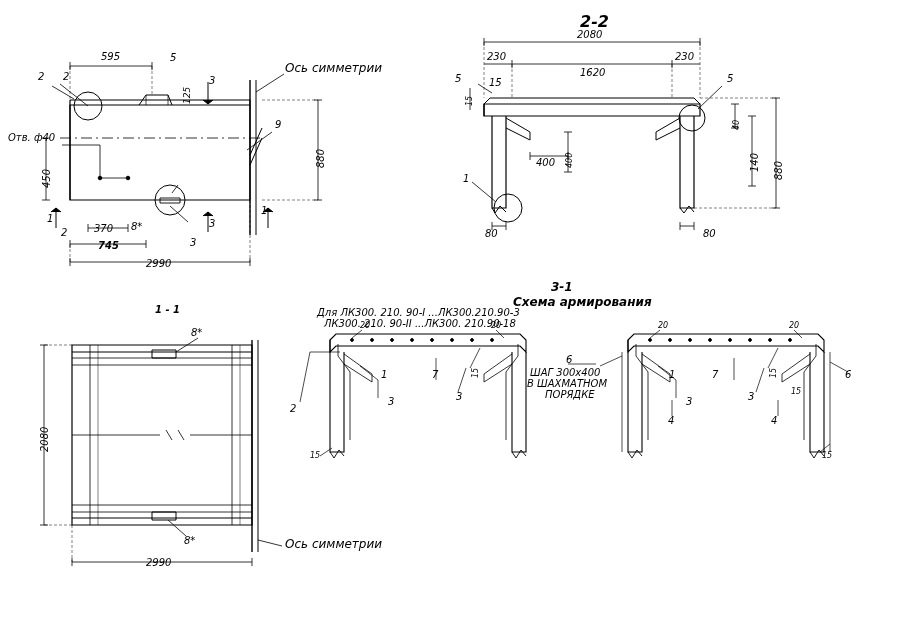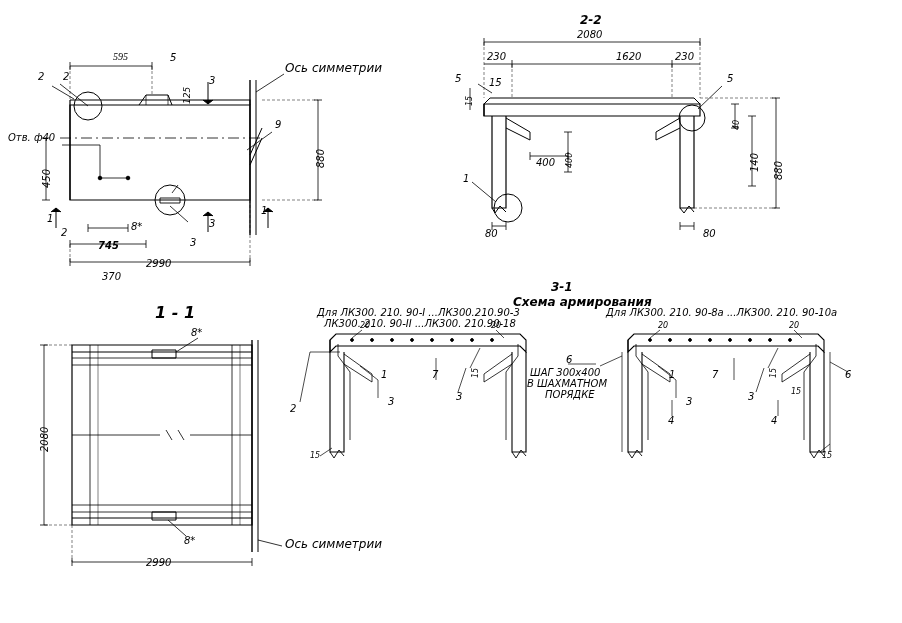--- a/index.html
+++ b/index.html
@@ -242,66 +242,65 @@
     <path d="M802,338 L794,330" stroke-width="0.7"></path>
     <path d="M778,348 L768,368" stroke-width="0.7"></path>
     <path d="M672,400 L672,416" stroke-width="0.7"></path>
     <path d="M778,400 L778,416" stroke-width="0.7"></path>
     <path d="M830,444 L820,452" stroke-width="0.7"></path>
 
     <path d="M596,364 L568,364" stroke-width="0.7"></path>
   </g>
 </svg>
 
-<div class="lbl it" style="left:113px;top:52px;font-family:Liberation Serif, serif;">595</div>
+<div class="lbl it" style="left:101px;top:52px;">595</div>
 <div class="lbl it" style="left:170px;top:53px;">5</div>
 <div class="lbl it rot90 sm" style="left:183px;top:104px;">125</div>
 <div class="lbl it" style="left:38px;top:72px;">2</div>
 <div class="lbl it" style="left:63px;top:72px;">2</div>
 <div class="lbl it" style="left:61px;top:228px;">2</div>
 <div class="lbl it" style="left:209px;top:76px;">3</div>
 <div class="lbl it" style="left:209px;top:219px;">3</div>
 <div class="lbl it" style="left:190px;top:238px;">3</div>
 <div class="lbl it" style="left:275px;top:120px;">9</div>
 <div class="lbl it" style="left:47px;top:214px;">1</div>
 <div class="lbl it" style="left:261px;top:206px;">1</div>
 <div class="lbl it" style="left:131px;top:222px;">8*</div>
 <div class="lbl it" style="left:8px;top:133px;">Отв. ф40</div>
 <div class="lbl it rot90" style="left:42px;top:188px;">450</div>
 <div class="lbl it rot90" style="left:316px;top:168px;">880</div>
-<div class="lbl it" style="left:102px;top:224px;margin-top:48px;">370</div>
+<div class="lbl it" style="left:94px;top:224px;">370</div>
 <div class="lbl it" style="left:98px;top:241px;font-weight:bold;">745</div>
 <div class="lbl it" style="left:146px;top:259px;">2990</div>
 <div class="lbl it" style="left:285px;top:62px;font-size:12px;">Ось симметрии</div>
 
-<div class="lbl it b" style="left:580px;top:14px;font-size:12px;">2-2</div>
+<div class="lbl it b" style="left:580px;top:14px;font-size:16px;">2-2</div>
 <div class="lbl it" style="left:577px;top:30px;">2080</div>
-<div class="lbl it" style="left:580px;top:52px;margin-left:36px;">1620</div>
+<div class="lbl it" style="left:580px;top:68px;">1620</div>
 <div class="lbl it" style="left:487px;top:52px;">230</div>
 <div class="lbl it" style="left:675px;top:52px;">230</div>
 <div class="lbl it" style="left:489px;top:78px;">15</div>
 <div class="lbl it rot90 xs" style="left:466px;top:106px;">15</div>
 <div class="lbl it" style="left:455px;top:74px;">5</div>
 <div class="lbl it" style="left:727px;top:74px;">5</div>
 <div class="lbl it" style="left:463px;top:174px;">1</div>
 <div class="lbl it" style="left:536px;top:158px;">400</div>
 <div class="lbl it rot90 xs" style="left:566px;top:168px;">400</div>
 <div class="lbl it rot90 xs" style="left:733px;top:130px;">40</div>
 <div class="lbl it rot90" style="left:750px;top:172px;">140</div>
 <div class="lbl it rot90" style="left:774px;top:180px;">880</div>
 <div class="lbl it" style="left:485px;top:229px;">80</div>
 <div class="lbl it" style="left:703px;top:229px;">80</div>
 
 <div class="lbl it b" style="left:551px;top:281px;font-size:12px;">3-1</div>
 <div class="lbl it b" style="left:513px;top:296px;font-size:12px;">Схема армирования</div>
 <div class="lbl it" style="left:317px;top:308px;">Для ЛК300. 210. 90-I ...ЛК300.210.90-3</div>
 <div class="lbl it" style="left:324px;top:319px;">ЛК300. 210. 90-II ...ЛК300. 210.90-18</div>
-<div class="lbl it" style="left:606px;top:308px;">Для ЛК300. 210. 90-8а ...ЛК300. 210. 90-10а</div>
-
-<div class="lbl it b" style="left:155px;top:305px;font-size:16px;">1 - 1</div>
+
+<div class="lbl it b" style="left:155px;top:305px;font-size:10px;">1 - 1</div>
 <div class="lbl it" style="left:191px;top:328px;">8*</div>
 <div class="lbl it" style="left:184px;top:536px;">8*</div>
 <div class="lbl it rot90" style="left:40px;top:452px;">2080</div>
 <div class="lbl it" style="left:146px;top:558px;">2990</div>
 <div class="lbl it" style="left:285px;top:538px;font-size:12px;">Ось симметрии</div>
 
 <div class="lbl it xs" style="left:360px;top:322px;">20</div>
 <div class="lbl it xs" style="left:491px;top:322px;">20</div>
 <div class="lbl it rot90 xs" style="left:472px;top:378px;">15</div>
 <div class="lbl it" style="left:381px;top:370px;">1</div>

